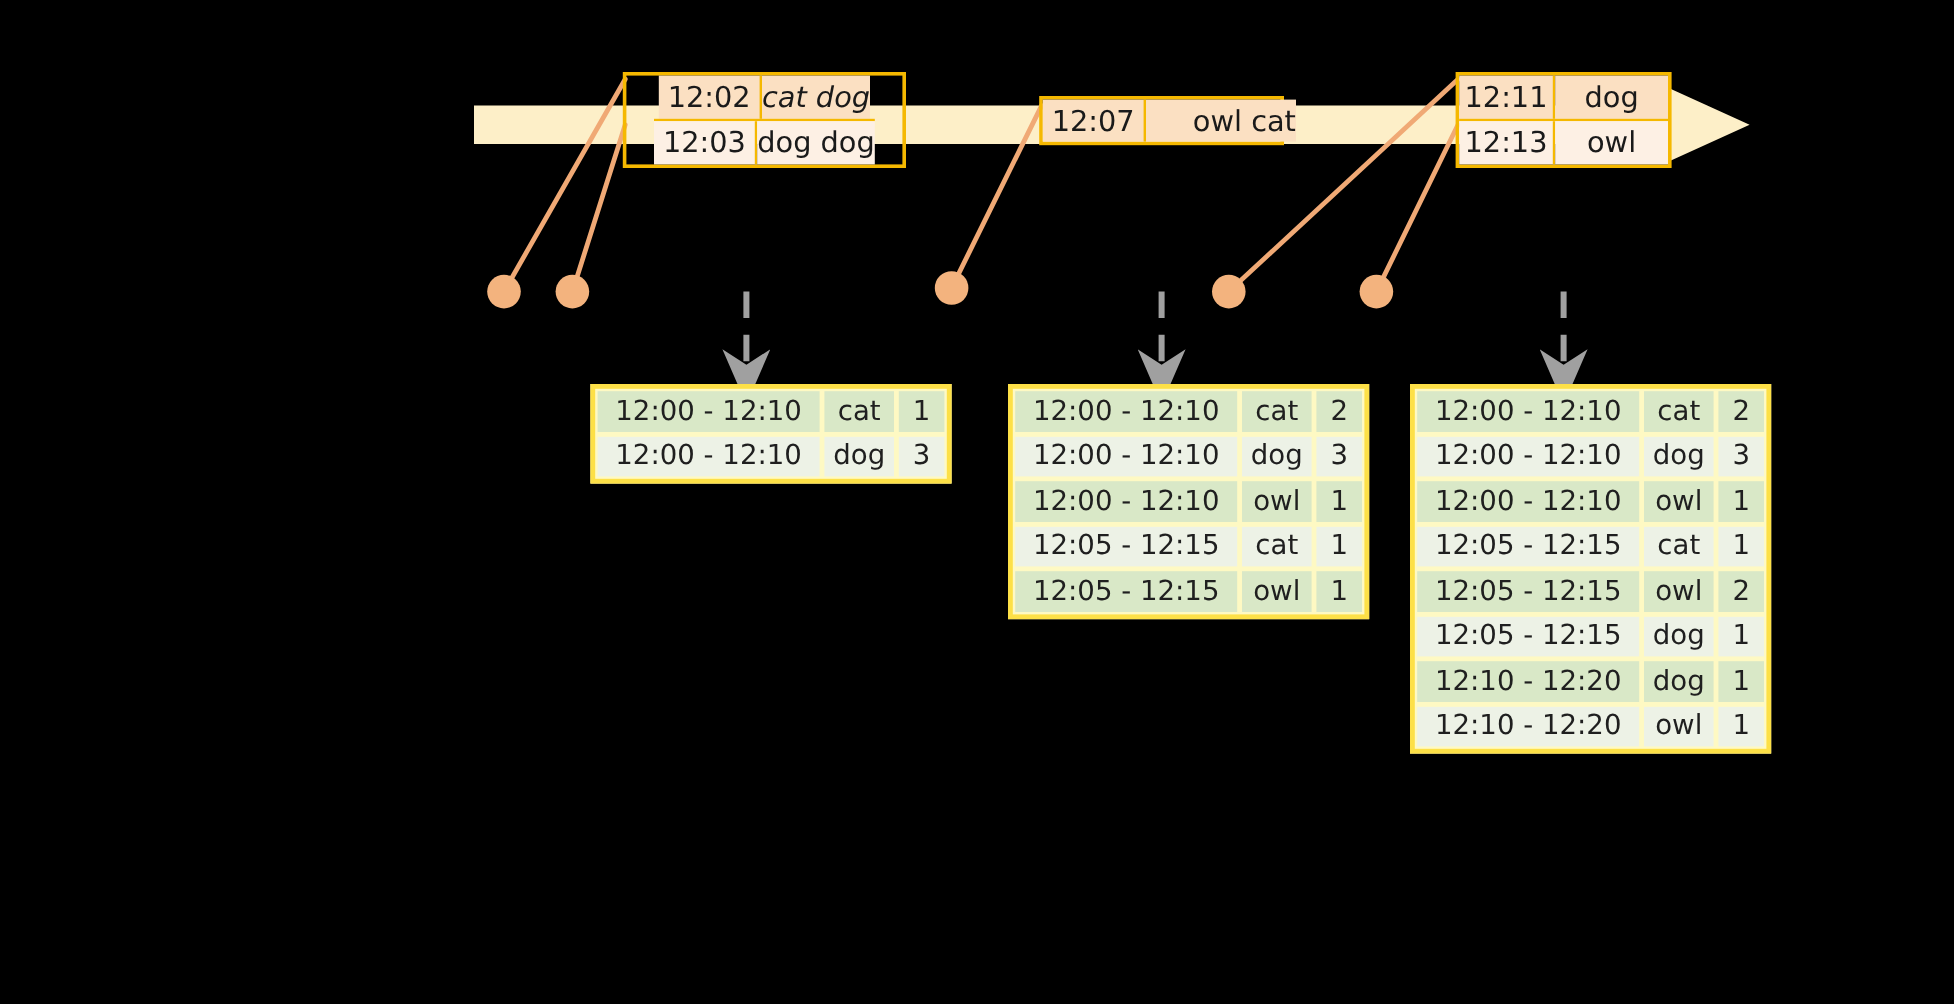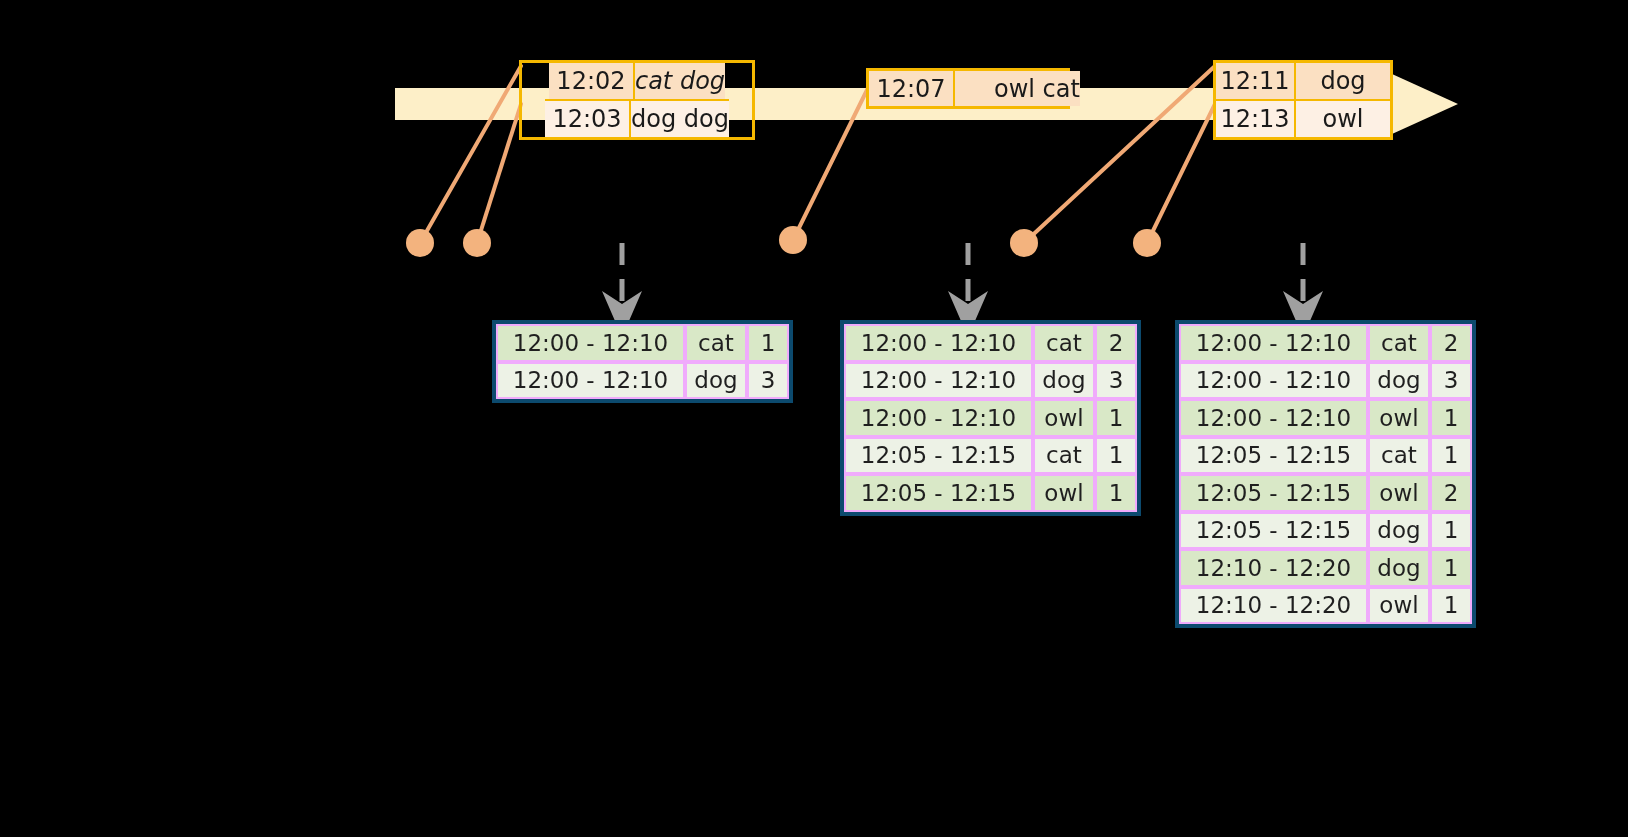--- a/index.html
+++ b/index.html
@@ -24,23 +24,23 @@
     display:flex;align-items:center;justify-content:center;
     color:#1a1a1a;font-size:24px;white-space:nowrap;
   }
   .evt-cell.time{border-right:2px solid #F5B800;}
   .evt-row.dark .evt-cell{background:#FBE0C2;}
   .evt-row.light .evt-cell{background:#FDF0E4;}
 
   
   .gtable{
     position:absolute;
-    border:4px solid #0c4a6e;
+    border:4px solid #fde047;
     box-sizing:border-box;
-    background:#f0abfc;
+    background:#fef9c3;
     display:flex;flex-direction:column;
     z-index:5;
   }
   .grow{display:flex;height:37.5px;}
   .gcell{
     display:flex;align-items:center;justify-content:center;
     color:#1f1f1f;font-size:23px;white-space:nowrap;
     margin:2px;
   }
   .grow.dark .gcell{background:#D9E8C7;}
@@ -90,21 +90,21 @@
     <div class="evt-row dark">
       <div class="evt-cell time" style="flex:0 0 84px;">12:02</div>
       <div class="evt-cell words" style="flex:1 1 auto;font-style:italic;">cat dog</div>
     </div>
     <div class="evt-row light">
       <div class="evt-cell time" style="flex:0 0 84px;">12:03</div>
       <div class="evt-cell words" style="flex:1 1 auto;">dog dog</div>
     </div>
   </div>
 
-  <div class="evt" style="left:866px;top:68px;width:204px;height:41px;">
+  <div class="evt" style="left:866px;top:80px;width:204px;height:41px;">
     <div class="evt-row dark">
       <div class="evt-cell time" style="flex:0 0 84px;">12:07</div>
       <div class="evt-cell words" style="flex:1 1 auto;padding-left:39px;">owl cat</div>
     </div>
   </div>
 
   <div class="evt" style="left:1213px;top:60px;width:180px;height:80px;">
     <div class="evt-row dark">
       <div class="evt-cell time" style="flex:0 0 78px;">12:11</div>
       <div class="evt-cell words" style="flex:1 1 auto;">dog</div>

